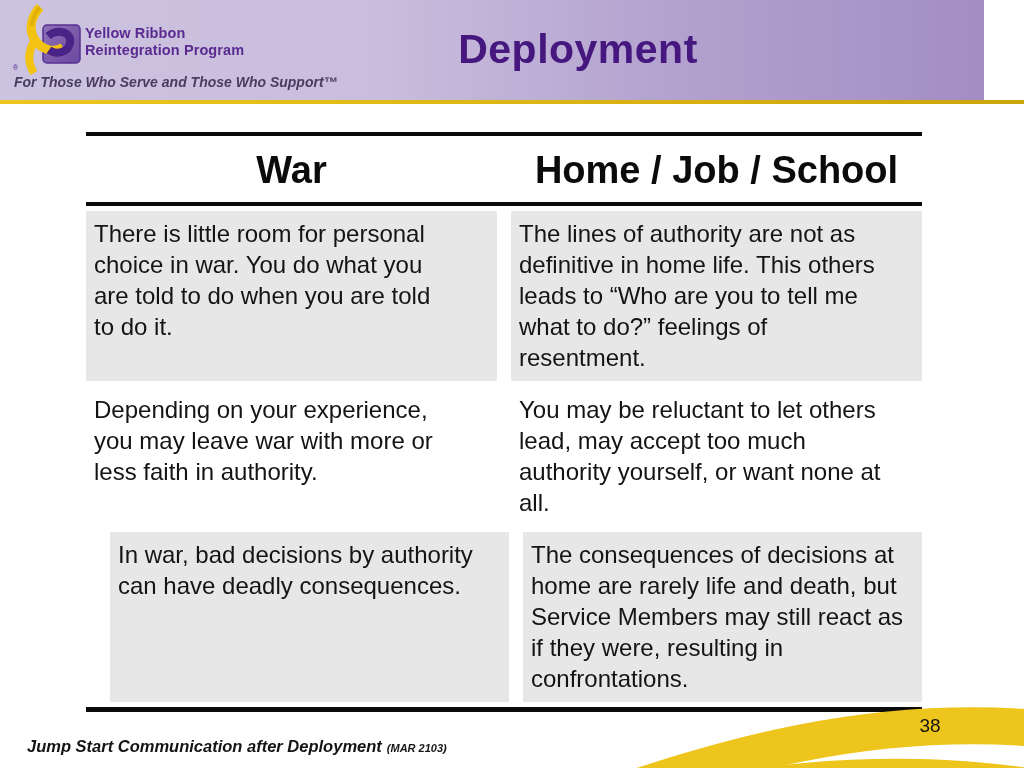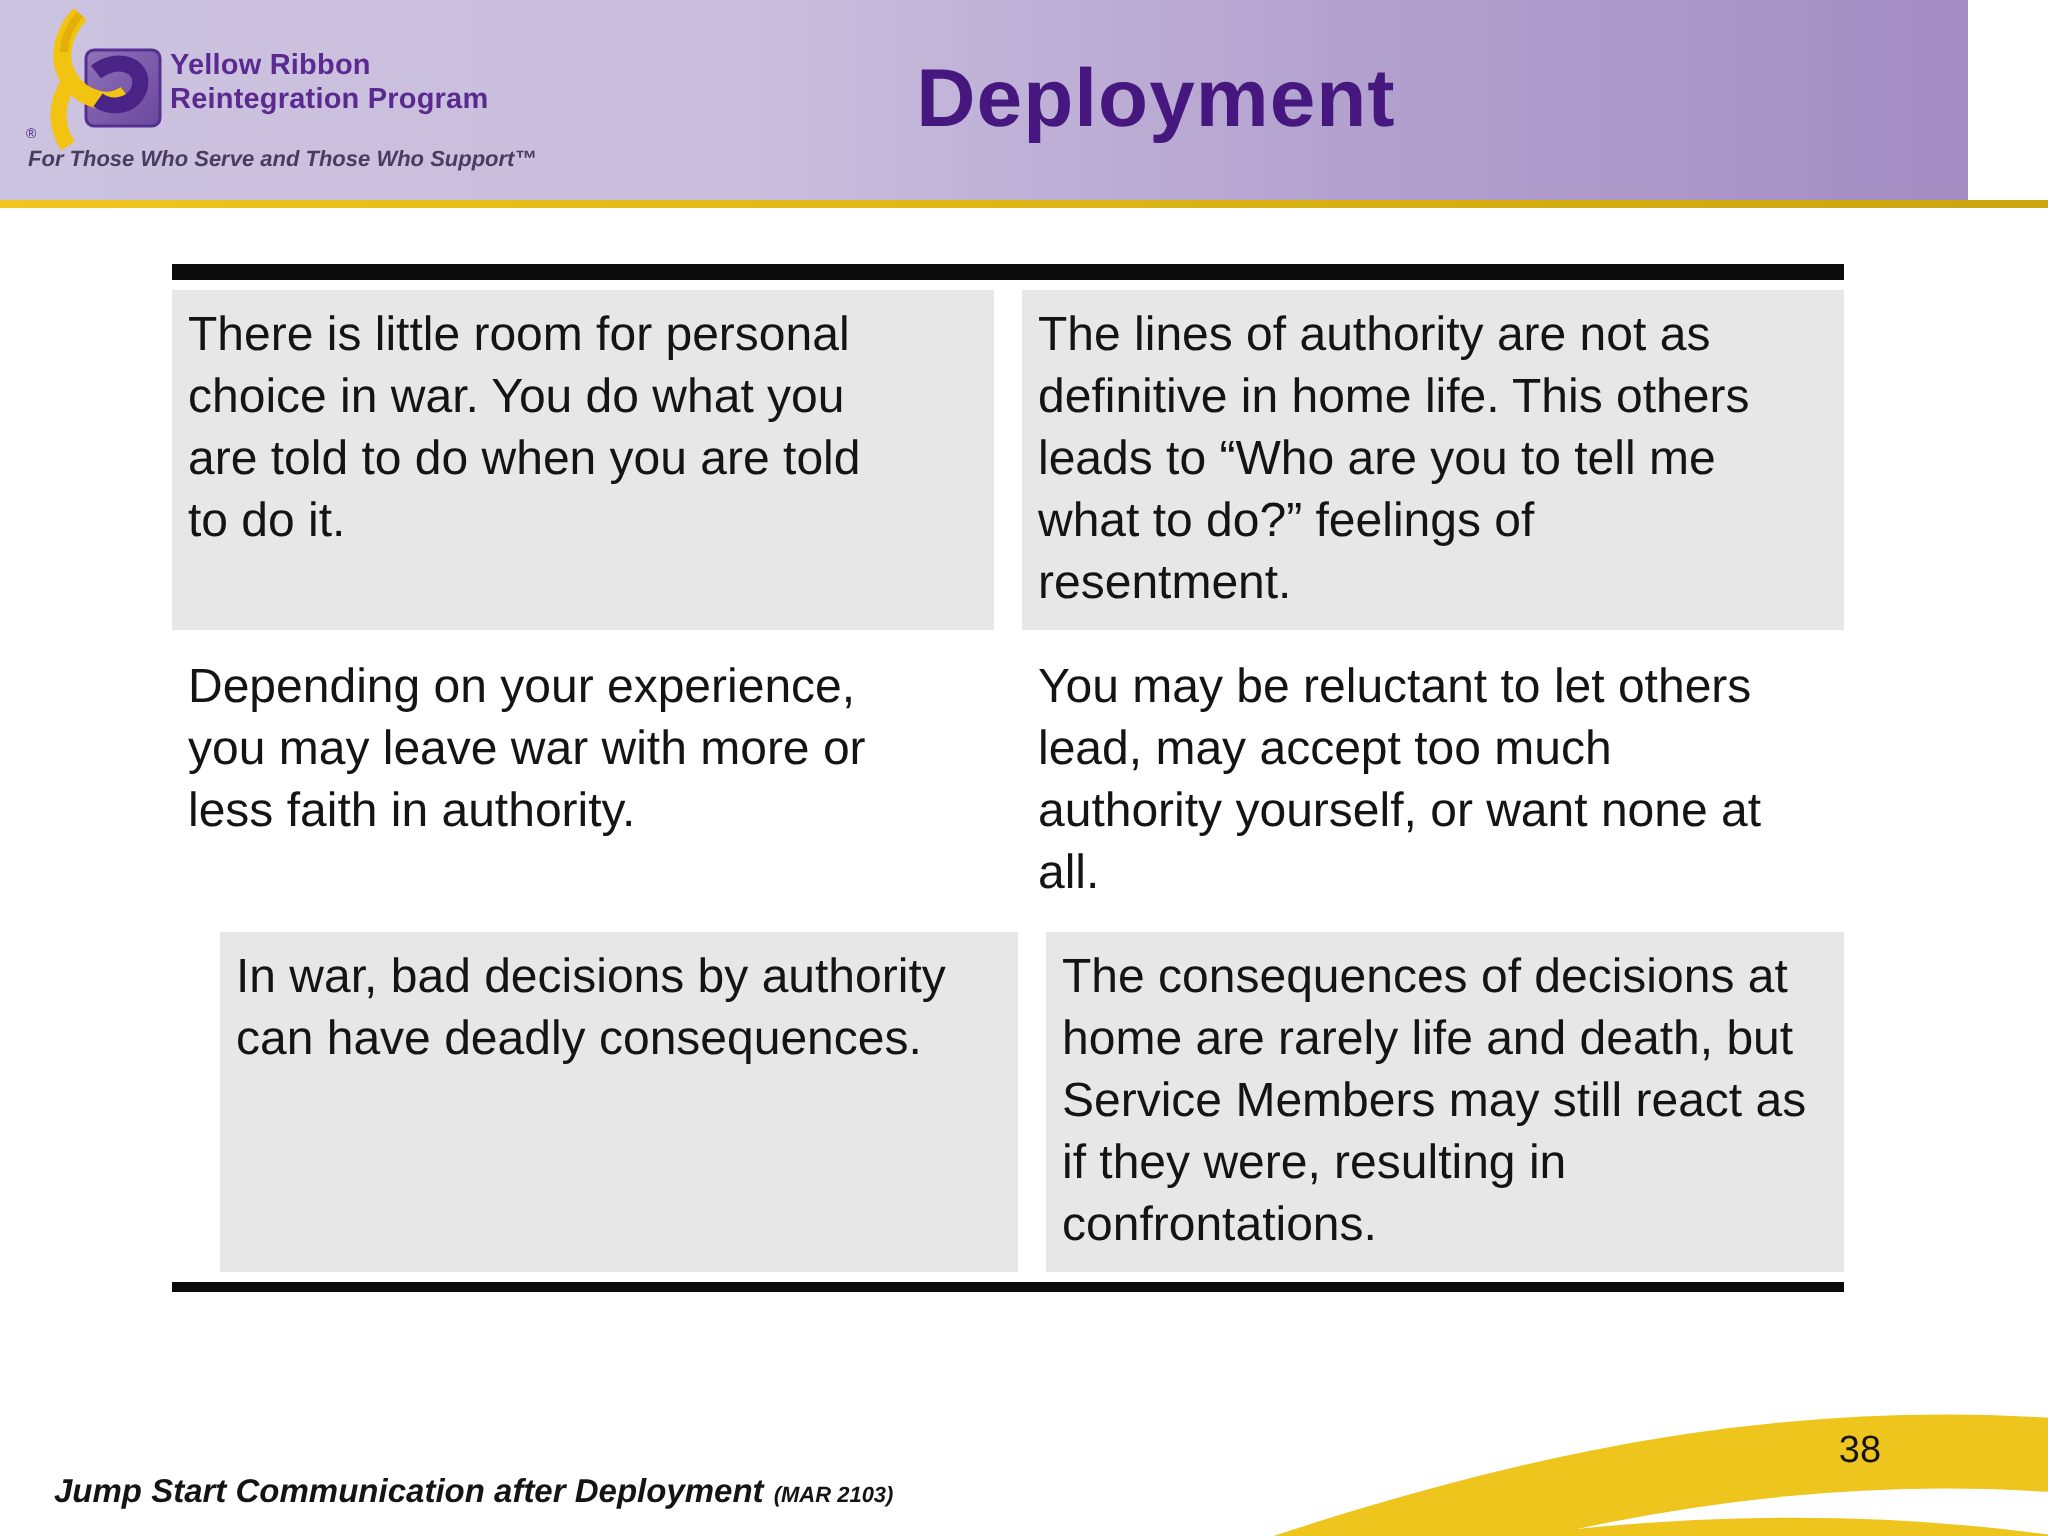--- a/index.html
+++ b/index.html
@@ -10,21 +10,21 @@
   .banner{position:absolute;left:0;top:0;width:984px;height:100px;
     background:linear-gradient(90deg,#ccc3e0 0%,#c9bedd 38%,#b3a2cf 68%,#a38dc3 100%);}
   .yellow-rule{position:absolute;left:0;top:100px;width:1024px;height:4px;
     background:linear-gradient(90deg,#eec61e 0%,#d9b312 60%,#caa50c 100%);}
 
   .logo-icon{position:absolute;left:18px;top:4px;}
   .logo-reg{position:absolute;left:13px;top:64px;font-size:7px;color:#4a2386;}
   .logo-text{position:absolute;left:85px;top:25px;color:#5b2a91;font-weight:bold;
     font-size:14.5px;line-height:17px;letter-spacing:.1px;}
   .tagline{position:absolute;left:14px;top:74px;color:#483c60;font-weight:bold;
-    font-style:italic;font-size:11px;}
+    font-style:italic;font-size:14px;}
 
   .slide-title{position:absolute;left:398px;top:26px;width:360px;text-align:center;
     margin:0;font-size:41px;font-weight:bold;color:#46177e;letter-spacing:.5px;}
 
   
   .cmp-table{position:absolute;left:86px;top:132px;width:836px;}
   .rule{height:4px;background:#0b0b0b;}
   .rule.bottom{height:5px;}
   .thead{display:grid;grid-template-columns:1fr 1fr;column-gap:14px;
     padding:11px 0 9px 0;}
@@ -74,20 +74,24 @@
       <div>Reintegration Program</div>
     </div>
     <div class="tagline">For Those Who Serve and Those Who Support™</div>
 
     <h1 class="slide-title">Deployment</h1>
   </div>
   <div class="yellow-rule"></div>
 
   <div class="cmp-table">
     <div class="rule top"></div>
+    <div class="thead">
+      <div class="hcell">War</div>
+      <div class="hcell">Home / Job / School</div>
+    </div>
     <div class="rule mid"></div>
 
     <div class="tbody">
       <div class="trow r1 shaded">
         <div class="tcell">There is little room for personal
 choice in war. You do what you
 are told to do when you are told
 to do it.</div>
         <div class="tcell">The lines of authority are not as
 definitive in home life. This others

